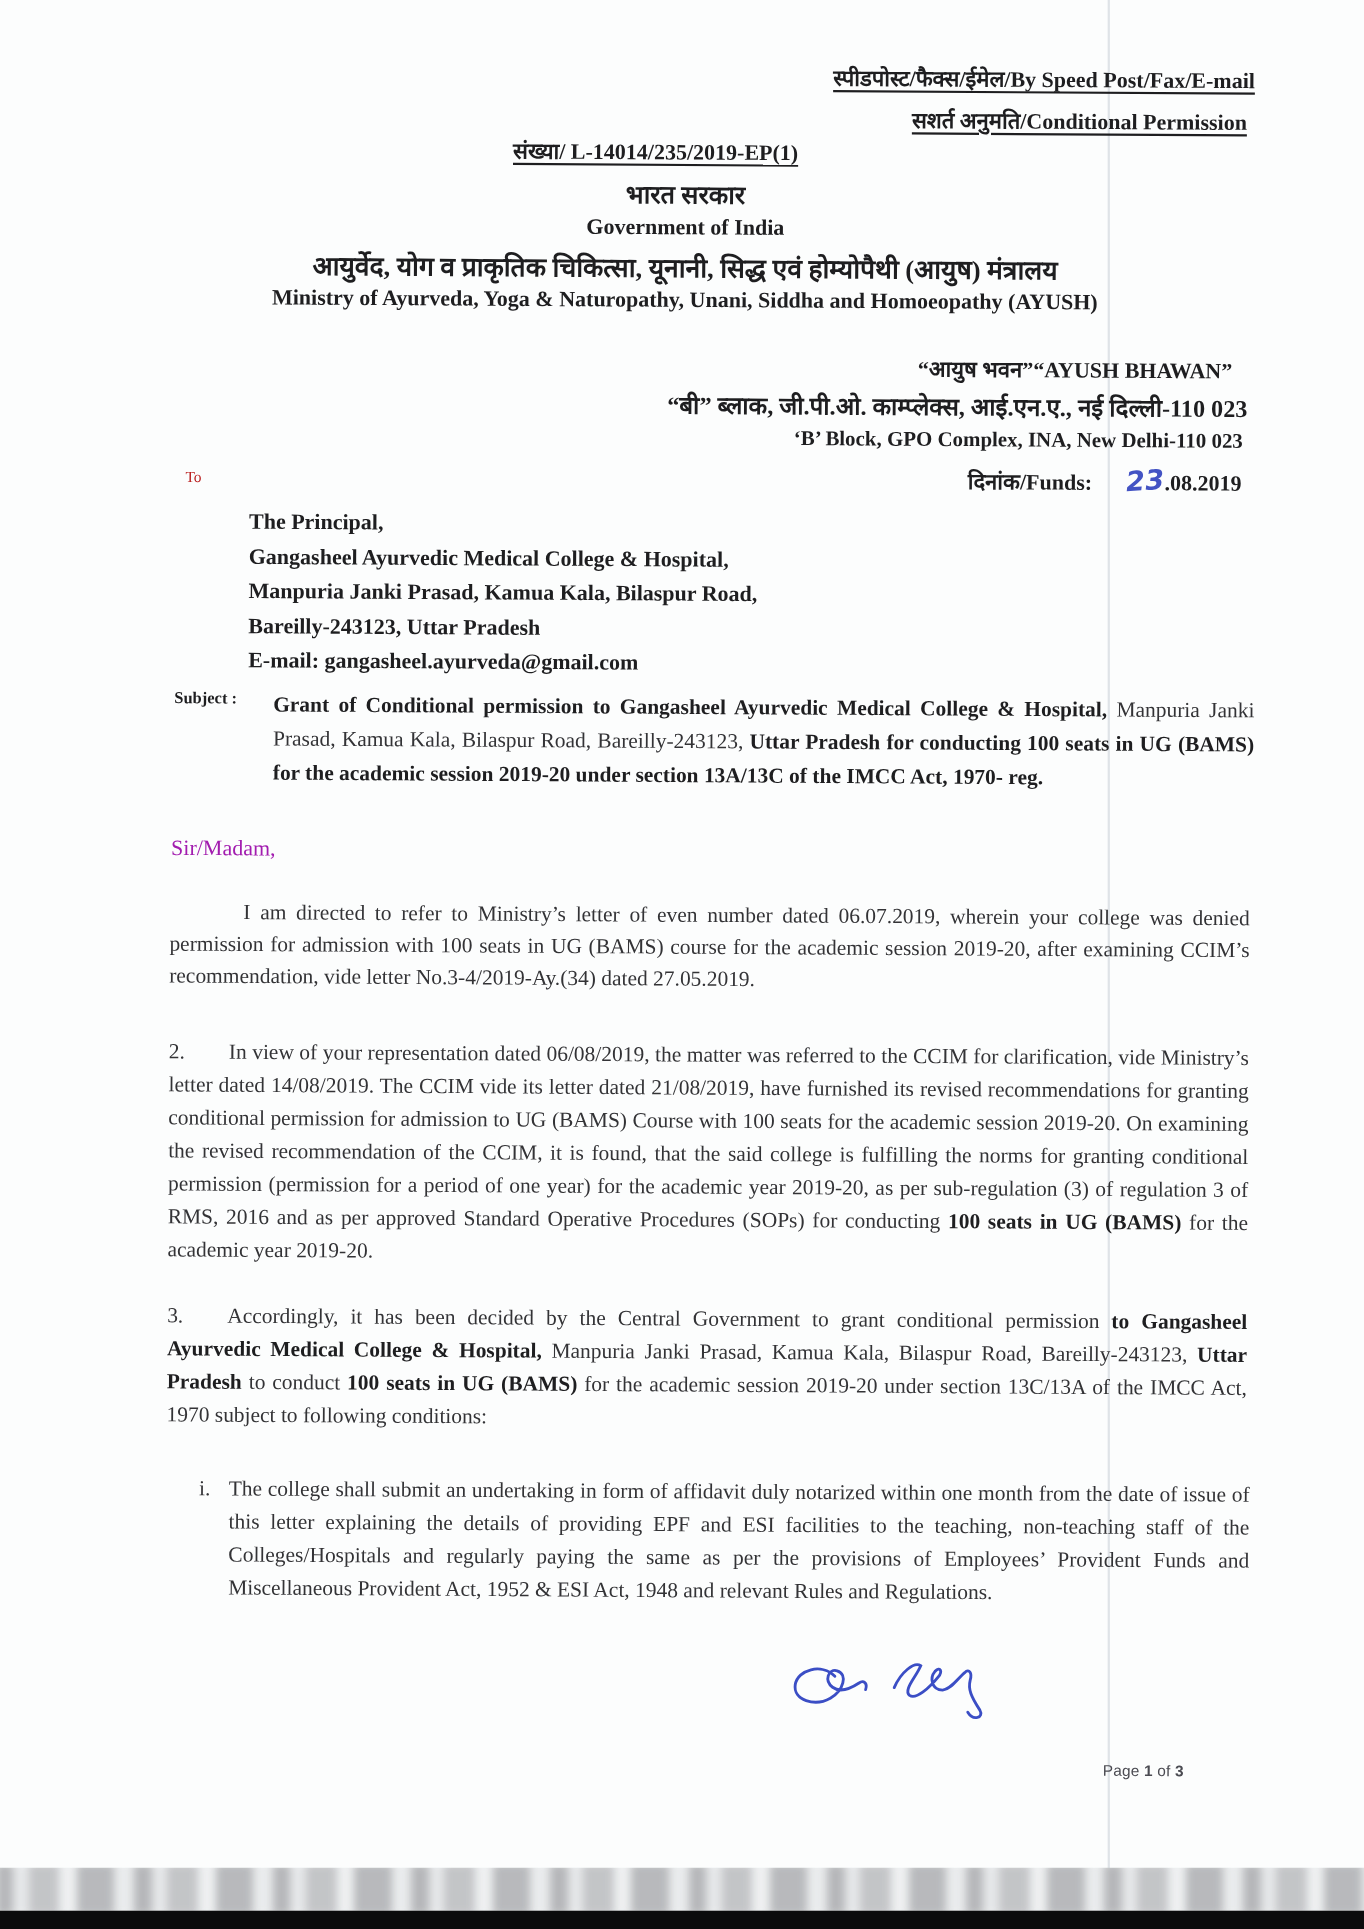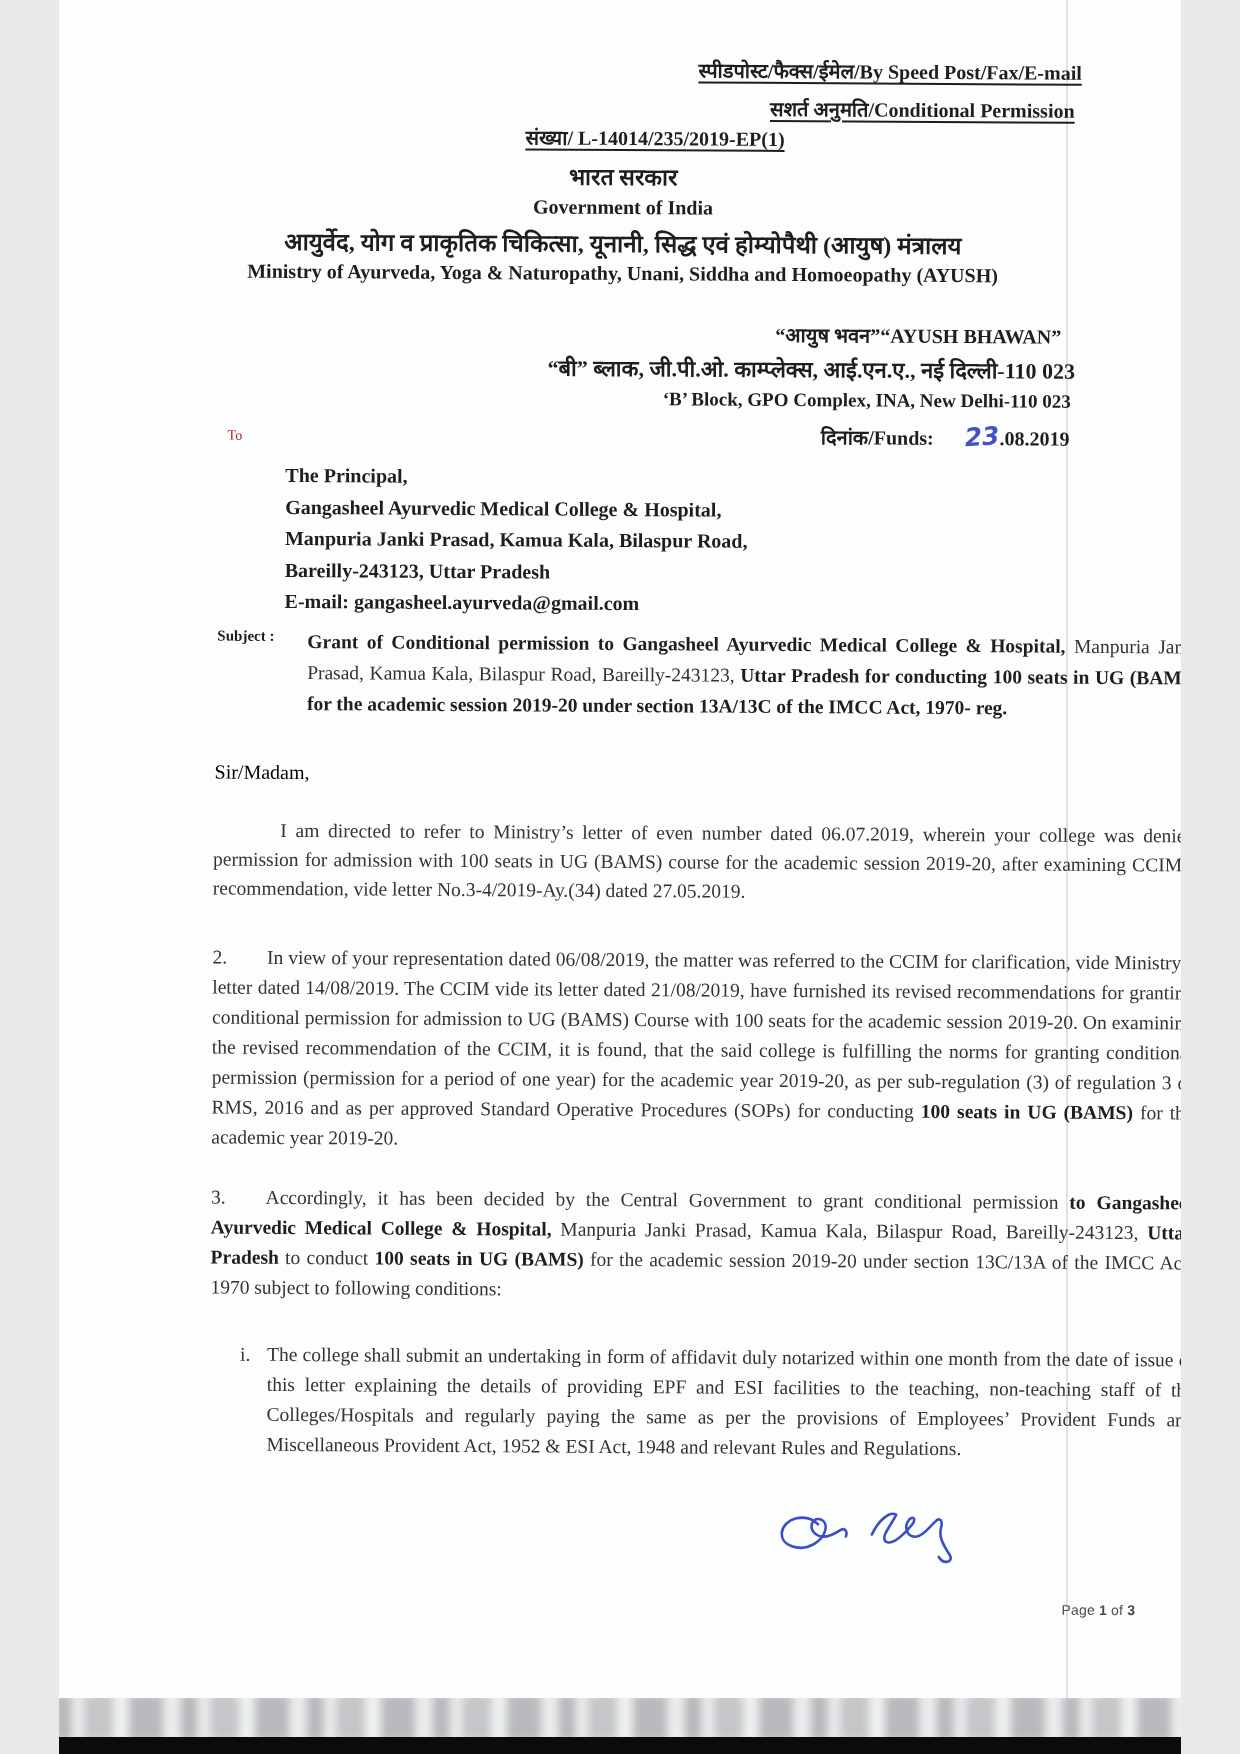--- a/index.html
+++ b/index.html
@@ -1,18 +1,18 @@
 <!DOCTYPE html>
 <html><head>
 <meta charset="utf-8">
 <style>
   html,body{margin:0;padding:0;background:#e9e9e9;}
   .page{
     position:relative;
-    width:1122px;height:1754px;
+    width:1240px;height:1754px;
     margin:0 auto;
     background:#fcfdfd;
     overflow:hidden;
     font-family:"Liberation Serif", serif;
     color:#2e2e30;
   }
   .tilt{
     position:absolute;inset:0;
     transform:rotate(0.35deg);
     transform-origin:50% 40%;
@@ -94,21 +94,21 @@
       <div>E-mail: gangasheel.ayurveda@gmail.com</div>
     </div>
 
     <div class="abs" style="top:628px;left:158px;width:982px;">
       <span class="abs b" style="left:0;top:2px;font-size:15px;">Subject :</span>
       <div class="body-text" style="margin-left:90px;line-height:31px;">
         <span class="b">Grant of Conditional permission to Gangasheel Ayurvedic Medical College &amp; Hospital,</span><span> Manpuria Janki Prasad, Kamua Kala, Bilaspur Road, Bareilly-243123, </span><span class="b">Uttar Pradesh  for conducting 100 seats in UG (BAMS) for the academic session 2019-20 under section 13A/13C of the IMCC Act, 1970- reg.</span>
       </div>
     </div>
 
-    <div class="abs" style="top:763px;left:156px;font-size:20px;color:#000000;font-family:Liberation Serif, serif;">Sir/Madam,</div>
+    <div class="abs" style="top:763px;left:156px;font-size:20px;color:#a21caf;font-family:Liberation Serif, serif;">Sir/Madam,</div>
 
     <div class="abs body-text" style="top:818px;left:155px;width:982px;text-indent:67px;line-height:29px;">I am directed to refer to Ministry’s letter of even number dated 06.07.2019, wherein your college was denied permission for admission with 100 seats in UG (BAMS) course for the academic session 2019-20, after examining  CCIM’s recommendation, vide letter No.3-4/2019-Ay.(34) dated 27.05.2019.</div>
 
     <div class="abs body-text" style="top:945px;left:155px;width:982px;">
       <span>2.</span><span class="num-gap"></span><span>In view of your representation dated 06/08/2019, the matter was referred to the CCIM for clarification, vide Ministry’s letter dated 14/08/2019.  The CCIM vide its letter dated 21/08/2019, have furnished its revised recommendations for granting conditional permission for admission to UG (BAMS) Course with 100 seats for the academic session 2019-20. On examining the revised recommendation of the CCIM,  it is found, that the said college is fulfilling the norms for granting conditional permission (permission for a period of one year) for the academic year 2019-20, as per sub-regulation (3) of regulation 3 of RMS, 2016  and as per approved Standard Operative Procedures (SOPs) for conducting </span><span class="b">100 seats in UG (BAMS)</span><span> for the academic year 2019-20.</span>
     </div>
 
     <div class="abs body-text" style="top:1185px;left:155px;width:982px;">
       <span>3.</span><span class="num-gap"></span><span>Accordingly, it has been decided by the Central Government to grant conditional permission </span><span class="b">to Gangasheel Ayurvedic Medical College &amp; Hospital,</span><span> Manpuria Janki Prasad, Kamua Kala, Bilaspur Road, Bareilly-243123, </span><span class="b">Uttar Pradesh</span><span> to conduct </span><span class="b">100 seats in UG (BAMS)</span><span> for the academic session 2019-20 under section 13C/13A of the IMCC Act, 1970  subject to following conditions:</span>
     </div>

